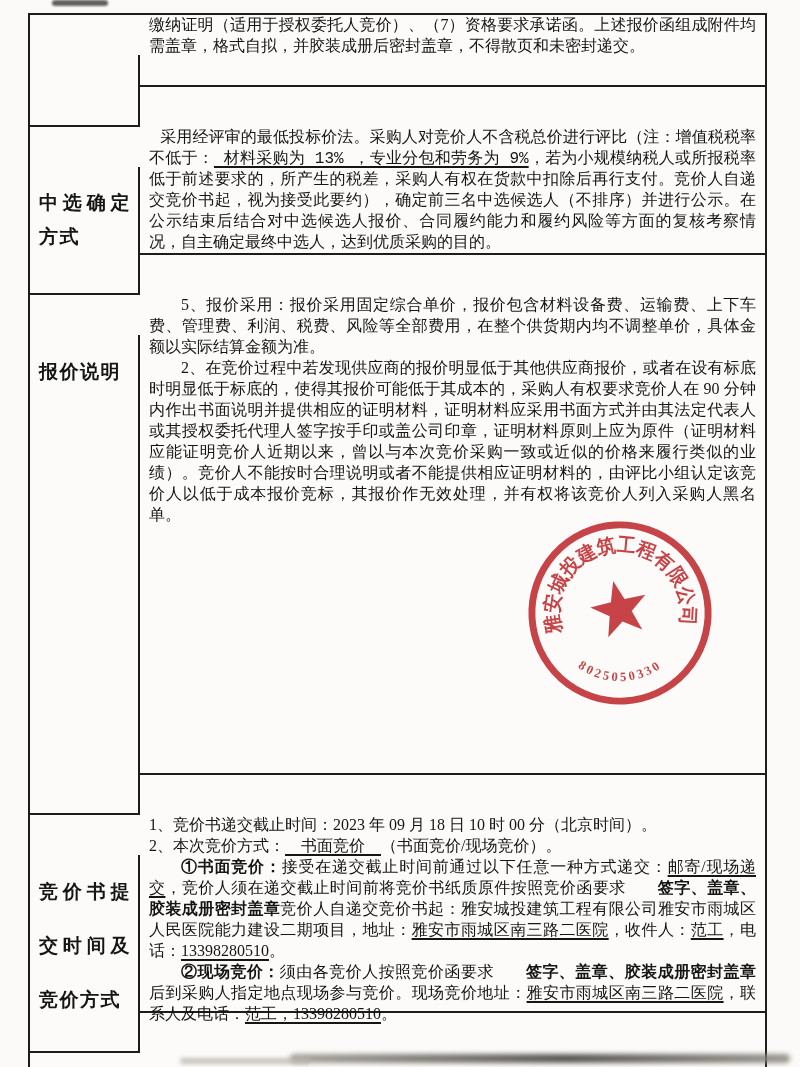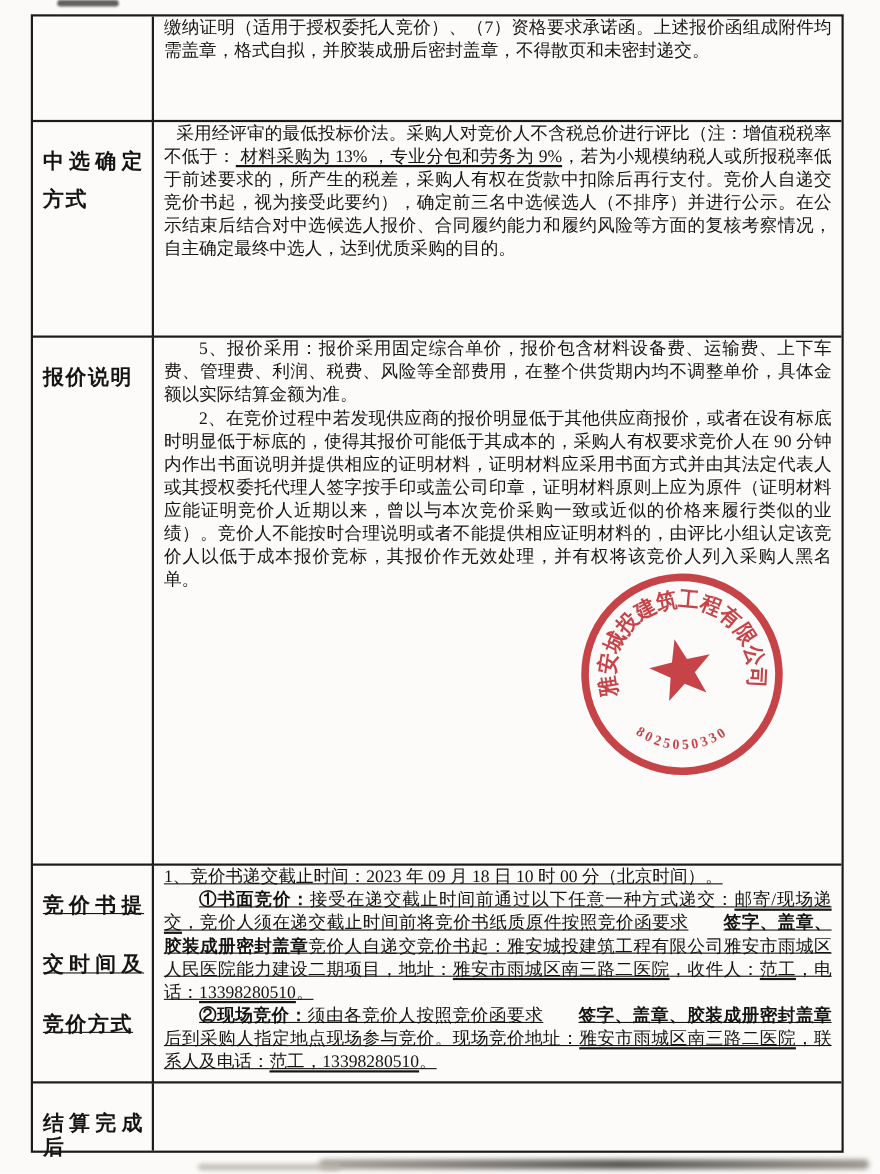--- a/index.html
+++ b/index.html
@@ -32,29 +32,30 @@
     grid-template-columns:110px 1fr;
     background:#fcfbf9;
   }
   .cell{border-bottom:2px solid #1c1c1c;box-sizing:border-box;}
   .label-cell{
     border-right:2px solid #1c1c1c;
     font-weight:bold;font-size:19px;line-height:40px;
     padding:20px 7px 0 9px;
     text-align:justify;letter-spacing:1.5px;
     word-break:break-all;
+    margin-top:40px;
   }
   .label-cell.tight{line-height:34px;}
   .label-cell.wide{line-height:54px;padding-top:10px;}
   .label-cell.single{line-height:22px;padding-top:26px;}
   .content-cell{padding:0 9px;box-sizing:border-box;text-align:justify;word-break:break-all;}
-  .r1{height:96px;}
-  .r2{height:196px;}
+  .r1{height:72px;}
+  .r2{height:128px;font-family:Liberation Mono, monospace;}
   .r3{height:480px;}
-  .r4{height:198px;text-decoration:underline;}
+  .r4{height:198px;}
   .r5{height:61px;}
   .r2 .para{text-indent:0.7em;margin:0;}
   .r3 .para{text-indent:2em;margin:0;}
   .r4 p{margin:0;}
   .u{text-decoration:underline;text-underline-offset:3px;text-decoration-thickness:1.5px;}
   .b{font-weight:bold;margin-left:32px;}
   
   .stamp{
     position:absolute;left:521px;top:514px;width:198px;height:198px;
     mix-blend-mode:multiply;opacity:.92;
@@ -82,20 +83,21 @@
 
     <div class="cell label-cell single r3">报价说明</div>
     <div class="cell content-cell r3">
       <p class="para">5、报价采用：报价采用固定综合单价，报价包含材料设备费、运输费、上下车费、管理费、利润、税费、风险等全部费用，在整个供货期内均不调整单价，具体金额以实际结算金额为准。</p>
       <p class="para">2、在竞价过程中若发现供应商的报价明显低于其他供应商报价，或者在设有标底时明显低于标底的，使得其报价可能低于其成本的，采购人有权要求竞价人在 90 分钟内作出书面说明并提供相应的证明材料，证明材料应采用书面方式并由其法定代表人或其授权委托代理人签字按手印或盖公司印章，证明材料原则上应为原件（证明材料应能证明竞价人近期以来，曾以与本次竞价采购一致或近似的价格来履行类似的业绩）。竞价人不能按时合理说明或者不能提供相应证明材料的，由评比小组认定该竞价人以低于成本报价竞标，其报价作无效处理，并有权将该竞价人列入采购人黑名单。</p>
     </div>
 
     <div class="cell label-cell wide r4">竞价书提交时间及竞价方式</div>
     <div class="cell content-cell r4">
       <p>1、竞价书递交截止时间：2023 年 09 月 18 日 10 时 00 分（北京时间）。</p>
+      <p><span>2、本次竞价方式：</span><span class="u">　书面竞价　</span><span>（书面竞价/现场竞价）。</span></p>
       <p><span class="b">①书面竞价：</span><span>接受在递交截止时间前通过以下任意一种方式递交：</span><span class="u">邮寄/现场递交</span><span>，竞价人须在递交截止时间前将竞价书纸质原件按照竞价函要求</span><span class="b">签字、盖章、胶装成册密封盖章</span><span>竞价人自递交竞价书起：雅安城投建筑工程有限公司雅安市雨城区人民医院能力建设二期项目，地址：</span><span class="u">雅安市雨城区南三路二医院</span><span>，收件人：</span><span class="u">范工</span><span>，电话：</span><span class="u">13398280510</span><span>。</span></p>
       <p><span class="b">②现场竞价：</span><span>须由各竞价人按照竞价函要求</span><span class="b">签字、盖章、胶装成册密封盖章</span><span>后到采购人指定地点现场参与竞价。现场竞价地址：</span><span class="u">雅安市雨城区南三路二医院</span><span>，联系人及电话：</span><span class="u">范工，13398280510</span><span>。</span></p>
     </div>
 
     <div class="cell label-cell single r5 last" style="border-bottom:none">结算完成后</div>
 
   </div>
 
   <svg class="stamp" viewBox="0 0 200 200">
     <circle cx="100" cy="100" r="89" fill="none" stroke-width="7" stroke="#c5353a"></circle>

